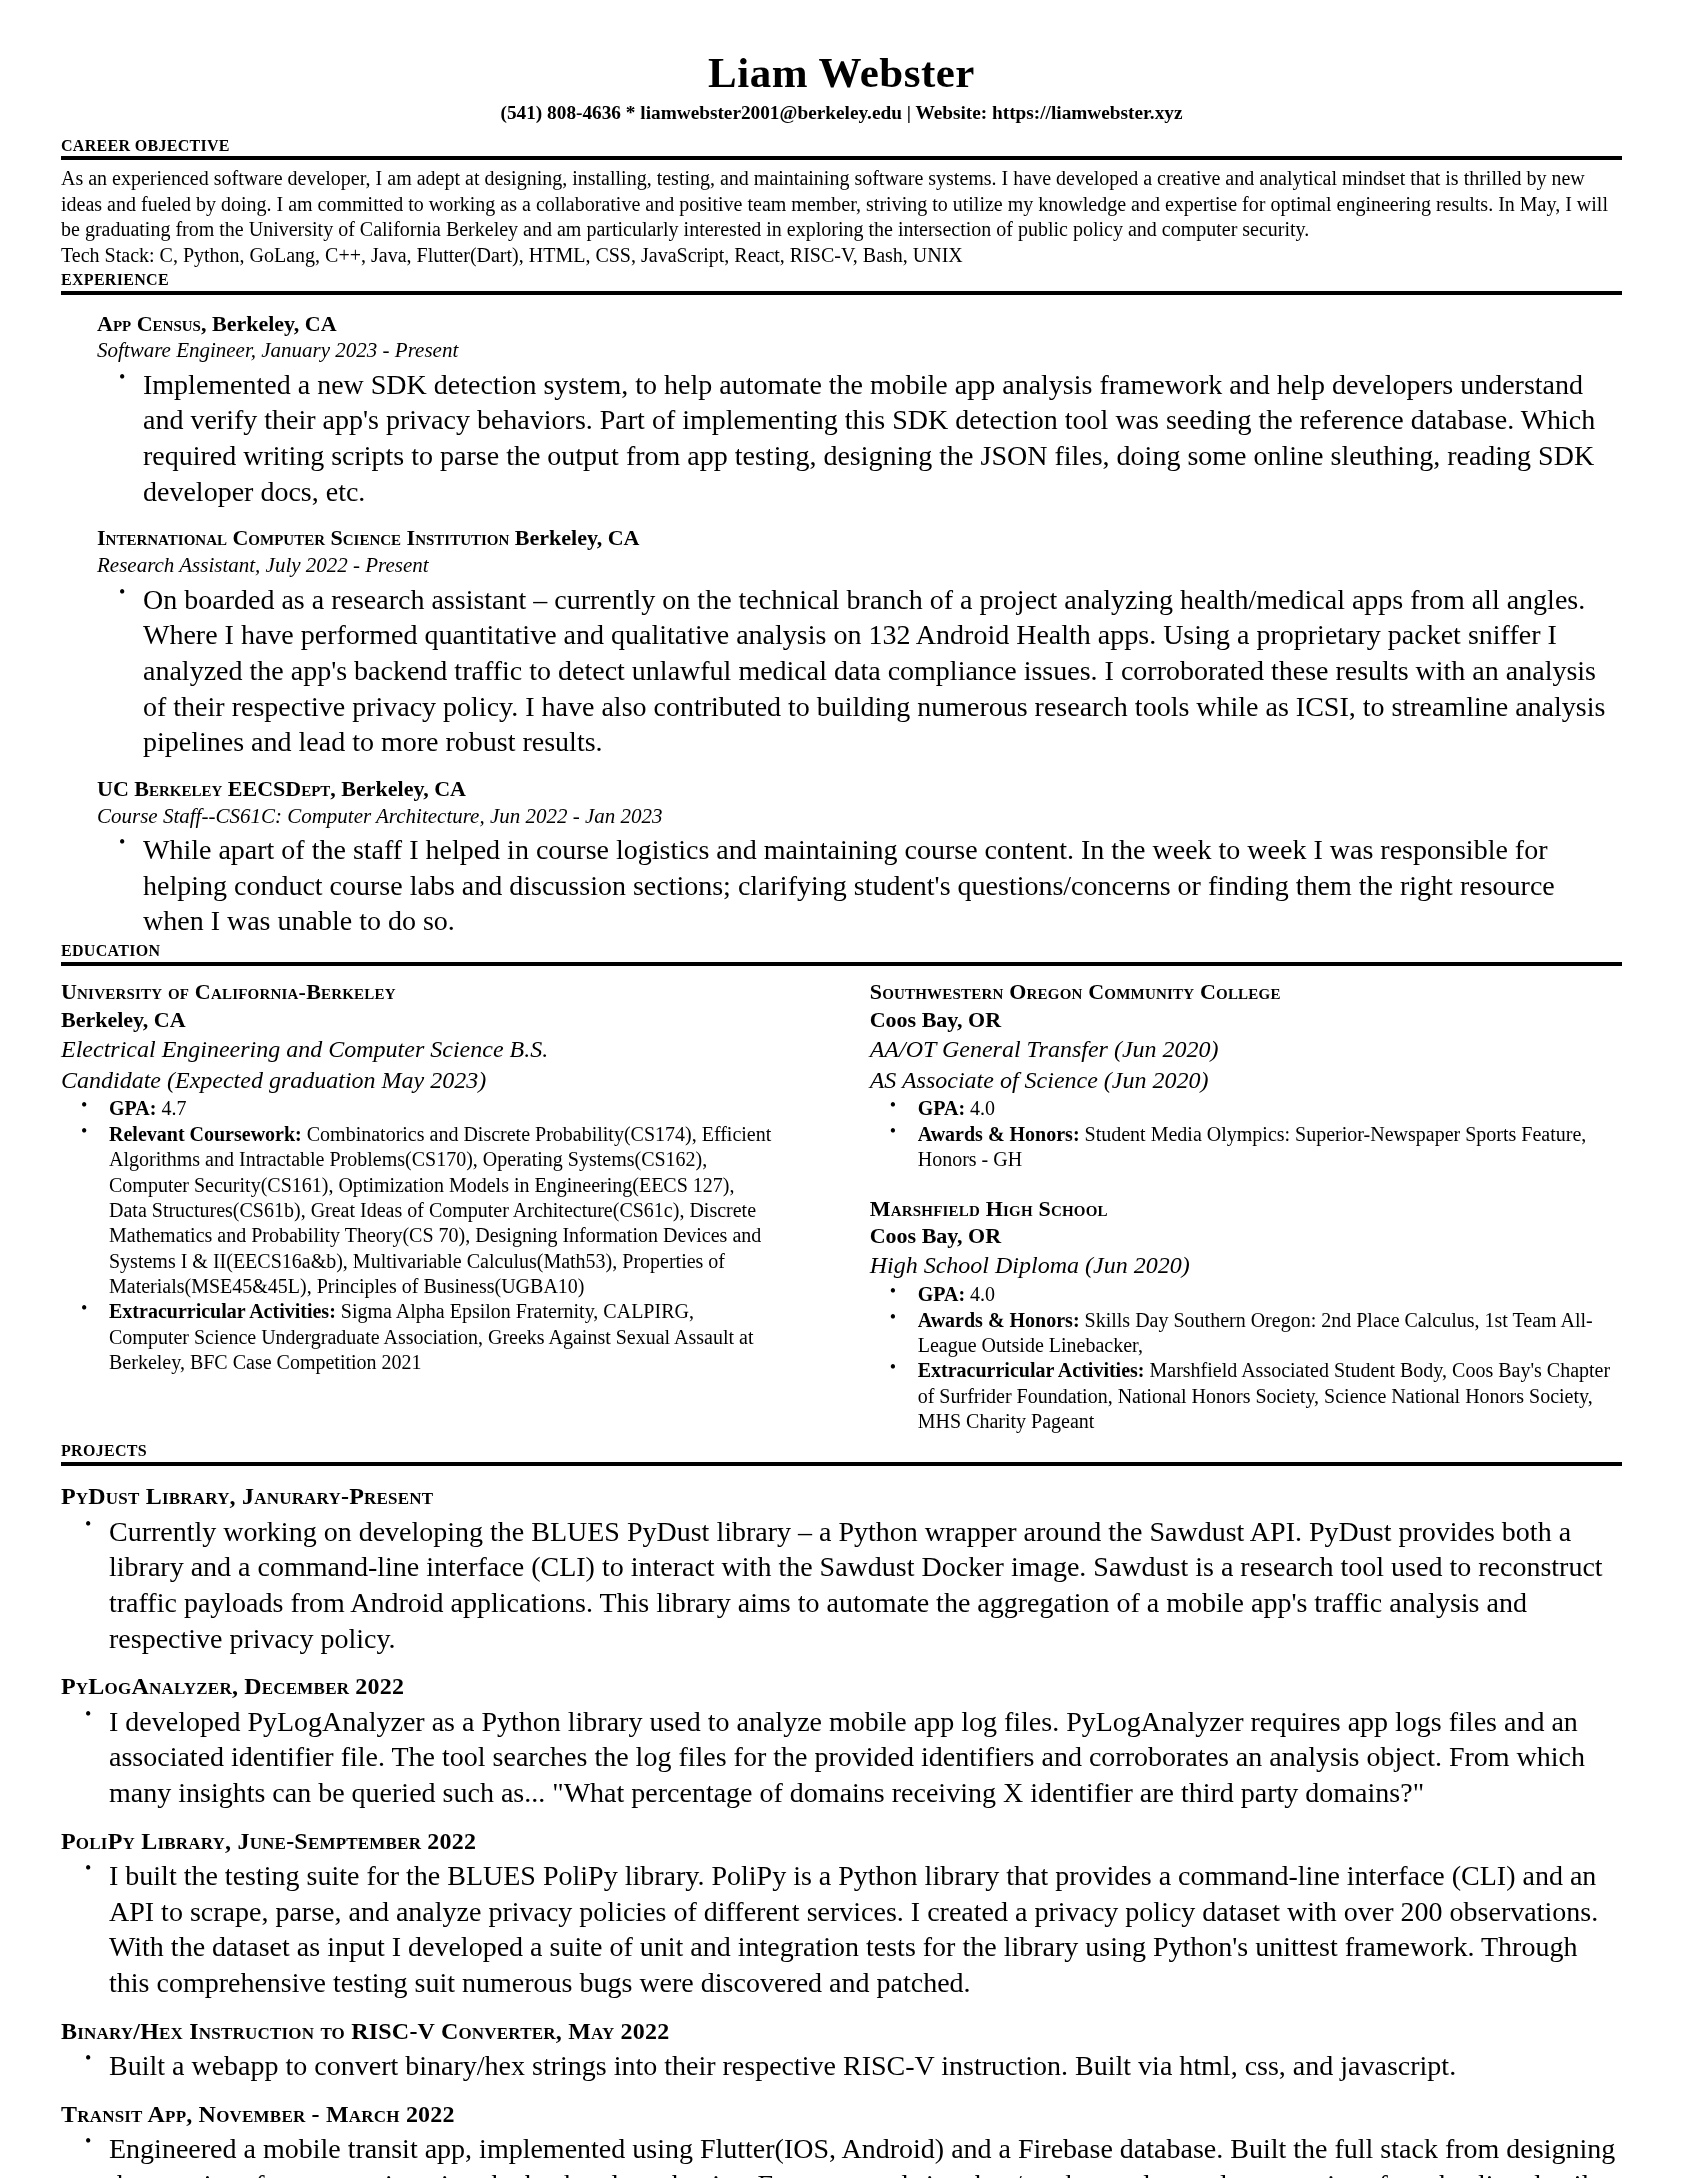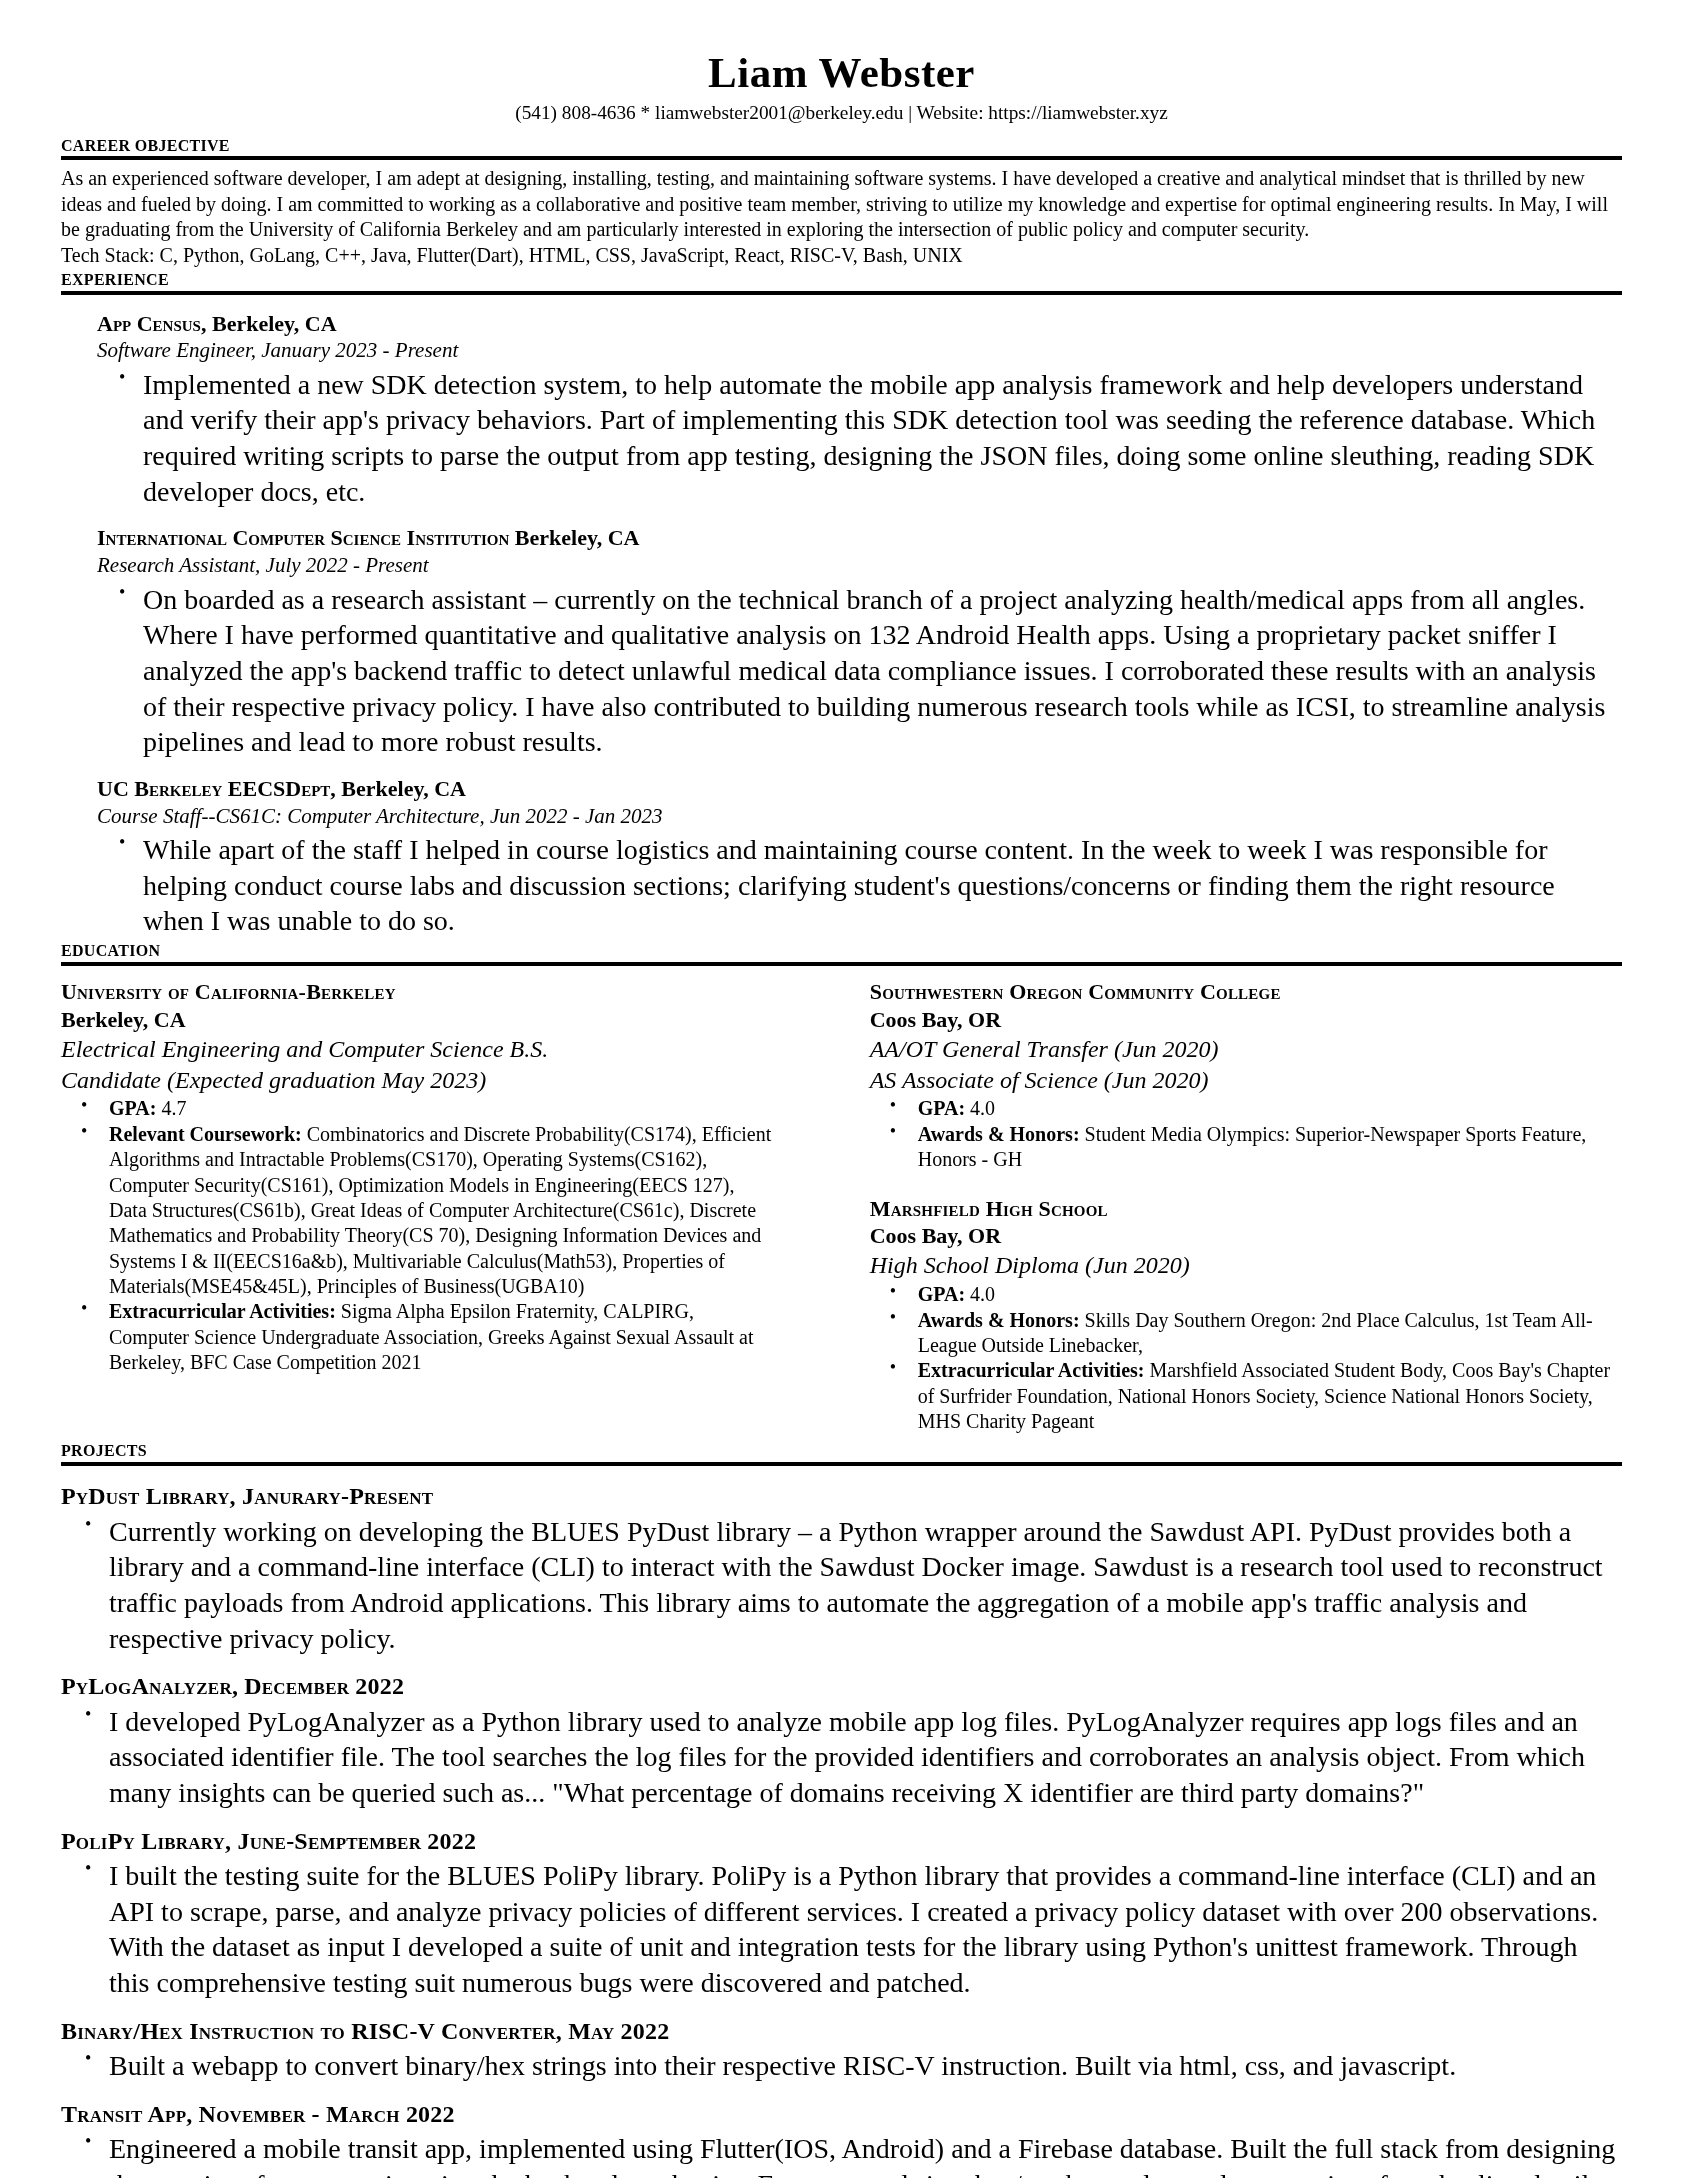--- a/index.html
+++ b/index.html
@@ -28,20 +28,21 @@
     font-weight: bold;
     line-height: 1.15;
     letter-spacing: 0.5px;
     margin: 8px 0 4px 0;
   }
   .contact {
     text-align: center;
     font-size: 19.3px;
     line-height: 1.2;
     margin-bottom: 10px;
+    font-weight: bold;
   }
 
   
   .section-head {
     font-size: 16px;
     font-weight: bold;
     font-variant: small-caps;
     letter-spacing: 0.3px;
     line-height: 1.18;
     padding-top: 2px;

